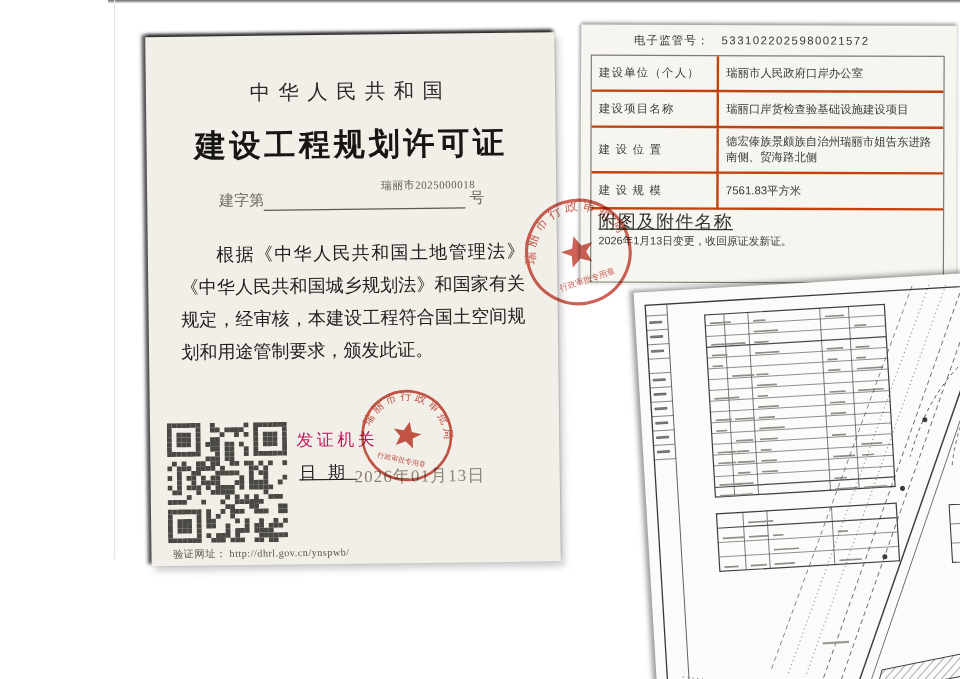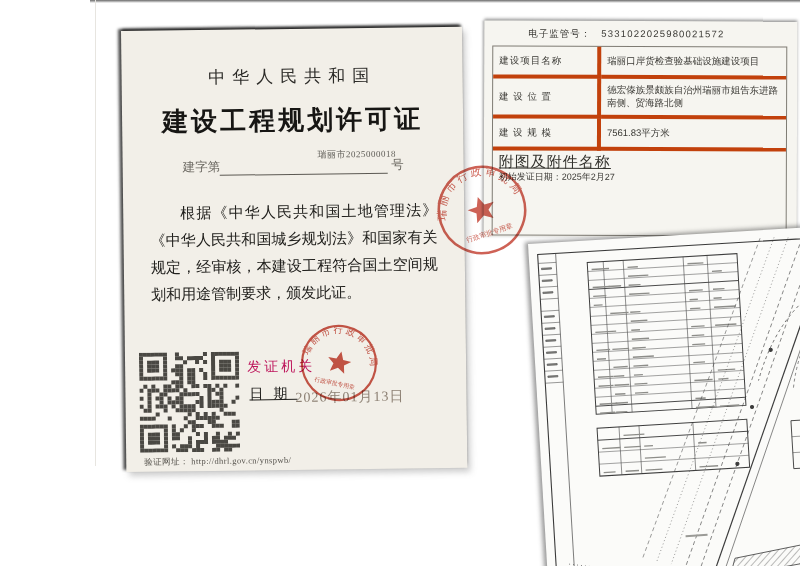--- a/index.html
+++ b/index.html
@@ -31,21 +31,21 @@
 
   
   .form{position:absolute;left:484px;top:21px;width:313px;height:216px;background:#f6f5f0;
         transform:rotate(0.2deg);z-index:1;
         box-shadow:0 -2px 3px rgba(40,40,40,.4), -2px 0 2px rgba(70,70,70,.25);
         font-family:"Liberation Sans","DejaVu Sans",sans-serif;color:#3a3934;}
   .sup{position:absolute;left:44px;top:7px;font-size:9.5px;letter-spacing:1px;white-space:nowrap;}
   .sup b{font-weight:normal;margin-left:10px;letter-spacing:1.2px;}
   .fbox{position:absolute;left:8px;top:25px;width:293px;height:188px;border:1px solid #7e7b73;}
   table.ftable{border-collapse:collapse;width:100%;font-size:9.5px;}
-  .ftable td{border:4px solid #c2410c;padding:2px 6px;vertical-align:middle;color:#3a3934;}
+  .ftable td{border:2px solid #c2410c;padding:2px 6px;vertical-align:middle;color:#3a3934;}
   .ftable td.lbl{width:92px;letter-spacing:1px;}
   .ftable tr:first-child td{border-top:none;}
   .ftable td:first-child{border-left:none;}
   .ftable td:last-child{border-right:none;}
   .attach{padding:4px 8px 0 6px;font-size:9px;line-height:13.5px;}
   .attach .hd{font-size:15px;letter-spacing:1px;margin-bottom:2px;color:#33322d;text-decoration:underline;}
 
   
   .plan{position:absolute;left:528px;top:244px;width:330px;height:360px;background:#fbfbf9;
         transform:rotate(-3.4deg);transform-origin:top left;z-index:2;
@@ -66,37 +66,41 @@
   <div class="top-shadow"></div>
   <div class="edge-line"></div>
 
   <div class="form">
     <div class="sup">
       <span>电子监管号：</span><b>5331022025980021572</b>
     </div>
     <div class="fbox">
       <table class="ftable">
         <tbody>
+            <tr>
+          <td class="lbl" style="height:24px">建设单位（个人）</td>
+          <td>瑞丽市人民政府口岸办公室</td>
+        </tr>
         <tr>
           <td class="lbl" style="height:24px">建设项目名称</td>
           <td>瑞丽口岸货检查验基础设施建设项目</td>
         </tr>
         <tr>
           <td class="lbl" style="height:32px">建 设 位 置</td>
           <td>德宏傣族景颇族自治州瑞丽市姐告东进路南侧、贸海路北侧</td>
         </tr>
         <tr>
           <td class="lbl" style="height:24px">建 设 规 模</td>
           <td>7561.83平方米</td>
         </tr>
       </tbody>
         </table>
       <div class="attach">
         <div class="hd">附图及附件名称</div>
-        <div>初始发证日期：2025年2月27</div>
+        <div>2026年1月13日变更，收回原证发新证。</div>
       </div>
     </div>
   </div>
 
   <div class="plan">
     <svg viewBox="0 0 330 360">
       <defs>
         <pattern id="h1" width="5" height="5" patternUnits="userSpaceOnUse" patternTransform="rotate(45)">
           <line x1="0" y1="0" x2="0" y2="5" stroke="#555" stroke-width="0.8"></line>
         </pattern>

